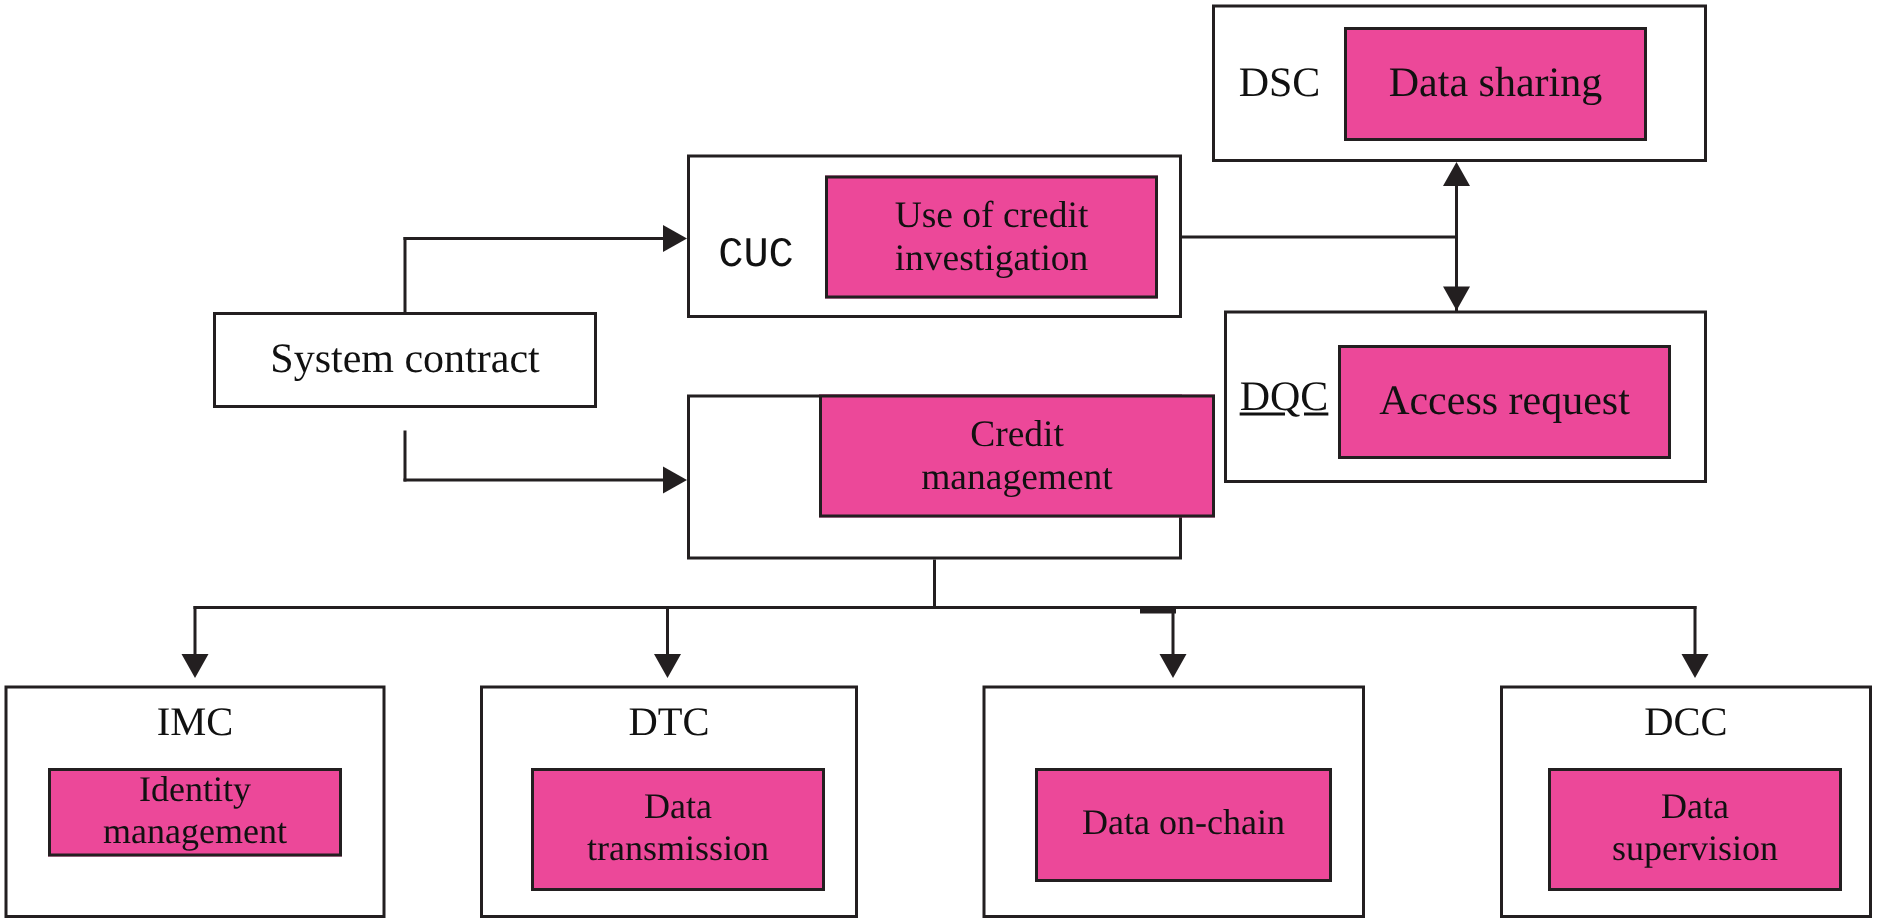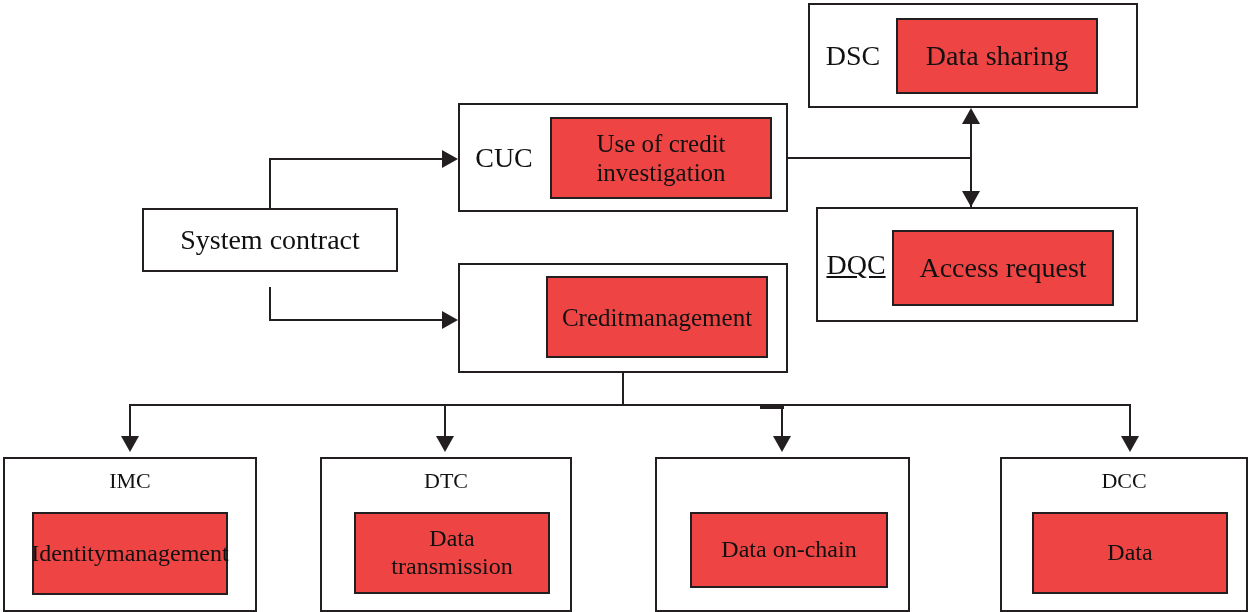--- a/index.html
+++ b/index.html
@@ -20,21 +20,21 @@
   .outer-box{
     position:absolute;
     box-sizing:border-box;
     border:2px solid #231f20;
     background:#ffffff;
   }
   .inner-box{
     position:absolute;
     box-sizing:border-box;
     border:2px solid #231f20;
-    background:#ef4444;
+    background:#ec4899;
     display:flex;
     align-items:center;
     justify-content:center;
     text-align:left;
     line-height:1.16;
   }
   .plain-box{
     position:absolute;
     box-sizing:border-box;
     border:2px solid #231f20;
@@ -47,21 +47,21 @@
   .code-label{
     position:absolute;
     display:flex;
     align-items:center;
     justify-content:center;
     text-align:center;
     white-space:nowrap;
   }
   
   .t-28{font-size:28px;}
-  .t-26{font-size:22px;}
+  .t-26{font-size:27px;}
   .t-25{font-size:25px;}
   .t-24{font-size:24px;}
   
   .hline{position:absolute;background:#231f20;height:2px;}
   .vline{position:absolute;background:#231f20;width:2px;}
   .arrow-r{
     position:absolute;
     width:0;height:0;
     border-top:9px solid transparent;
     border-bottom:9px solid transparent;
@@ -88,44 +88,44 @@
 
 <div id="diagram">
 
   <div class="outer-box" style="left:808px;top:3px;width:330px;height:105px;">
   </div>
   <div class="code-label t-28" style="left:812px;top:3px;width:82px;height:105px;">DSC</div>
   <div class="inner-box t-28" style="left:896px;top:18px;width:202px;height:76px;">Data sharing</div>
 
   <div class="outer-box" style="left:458px;top:103px;width:330px;height:109px;">
   </div>
-  <div class="code-label t-28" style="left:462px;top:103px;width:84px;height:109px;">CUC</div>
+  <div class="code-label t-28" style="left:462px;top:116px;width:84px;height:109px;font-family:Liberation Mono, monospace;">CUC</div>
   <div class="inner-box" style="left:550px;top:117px;width:222px;height:82px;flex-direction:column;">
     <span class="t-25">Use of credit</span>
     <span class="t-25">investigation</span>
   </div>
 
   <div class="outer-box" style="left:816px;top:207px;width:322px;height:115px;">
   </div>
   <div class="code-label t-28" style="left:820px;top:207px;width:72px;height:115px;text-decoration:underline;">DQC</div>
   <div class="inner-box t-28" style="left:892px;top:230px;width:222px;height:76px;">Access request</div>
 
   <div class="plain-box t-28" style="left:142px;top:208px;width:256px;height:64px;">System contract</div>
 
   <div class="outer-box" style="left:458px;top:263px;width:330px;height:110px;">
   </div>
-  <div class="inner-box" style="left:546px;top:276px;width:222px;height:82px;">
+  <div class="inner-box" style="left:546px;top:263px;width:264px;height:82px;flex-direction:column;">
     <span class="t-25">Credit</span>
     <span class="t-25">management</span>
   </div>
 
   <div class="outer-box" style="left:3px;top:457px;width:254px;height:155px;">
   </div>
   <div class="code-label t-26" style="left:3px;top:462px;width:254px;height:38px;">IMC</div>
-  <div class="inner-box" style="left:32px;top:512px;width:196px;height:83px;flex-direction:row;">
+  <div class="inner-box" style="left:32px;top:512px;width:196px;height:59px;flex-direction:column;">
     <span class="t-24">Identity</span>
     <span class="t-24">management</span>
   </div>
 
   <div class="outer-box" style="left:320px;top:457px;width:252px;height:155px;">
   </div>
   <div class="code-label t-26" style="left:320px;top:462px;width:252px;height:38px;">DTC</div>
   <div class="inner-box" style="left:354px;top:512px;width:196px;height:82px;flex-direction:column;">
     <span class="t-24">Data</span>
     <span class="t-24">transmission</span>
@@ -133,20 +133,21 @@
 
   <div class="outer-box" style="left:655px;top:457px;width:255px;height:155px;">
   </div>
   <div class="inner-box t-24" style="left:690px;top:512px;width:198px;height:76px;">Data on-chain</div>
 
   <div class="outer-box" style="left:1000px;top:457px;width:248px;height:155px;">
   </div>
   <div class="code-label t-26" style="left:1000px;top:462px;width:248px;height:38px;">DCC</div>
   <div class="inner-box" style="left:1032px;top:512px;width:196px;height:82px;flex-direction:column;">
     <span class="t-24">Data</span>
+    <span class="t-24">supervision</span>
   </div>
 
   <div class="vline" style="left:269px;top:158px;height:52px;"></div>
   <div class="hline" style="left:269px;top:158px;width:175px;"></div>
   <div class="arrow-r" style="left:442px;top:150px;"></div>
 
   <div class="vline" style="left:269px;top:287px;height:34px;"></div>
   <div class="hline" style="left:269px;top:319px;width:175px;"></div>
   <div class="arrow-r" style="left:442px;top:311px;"></div>
 

